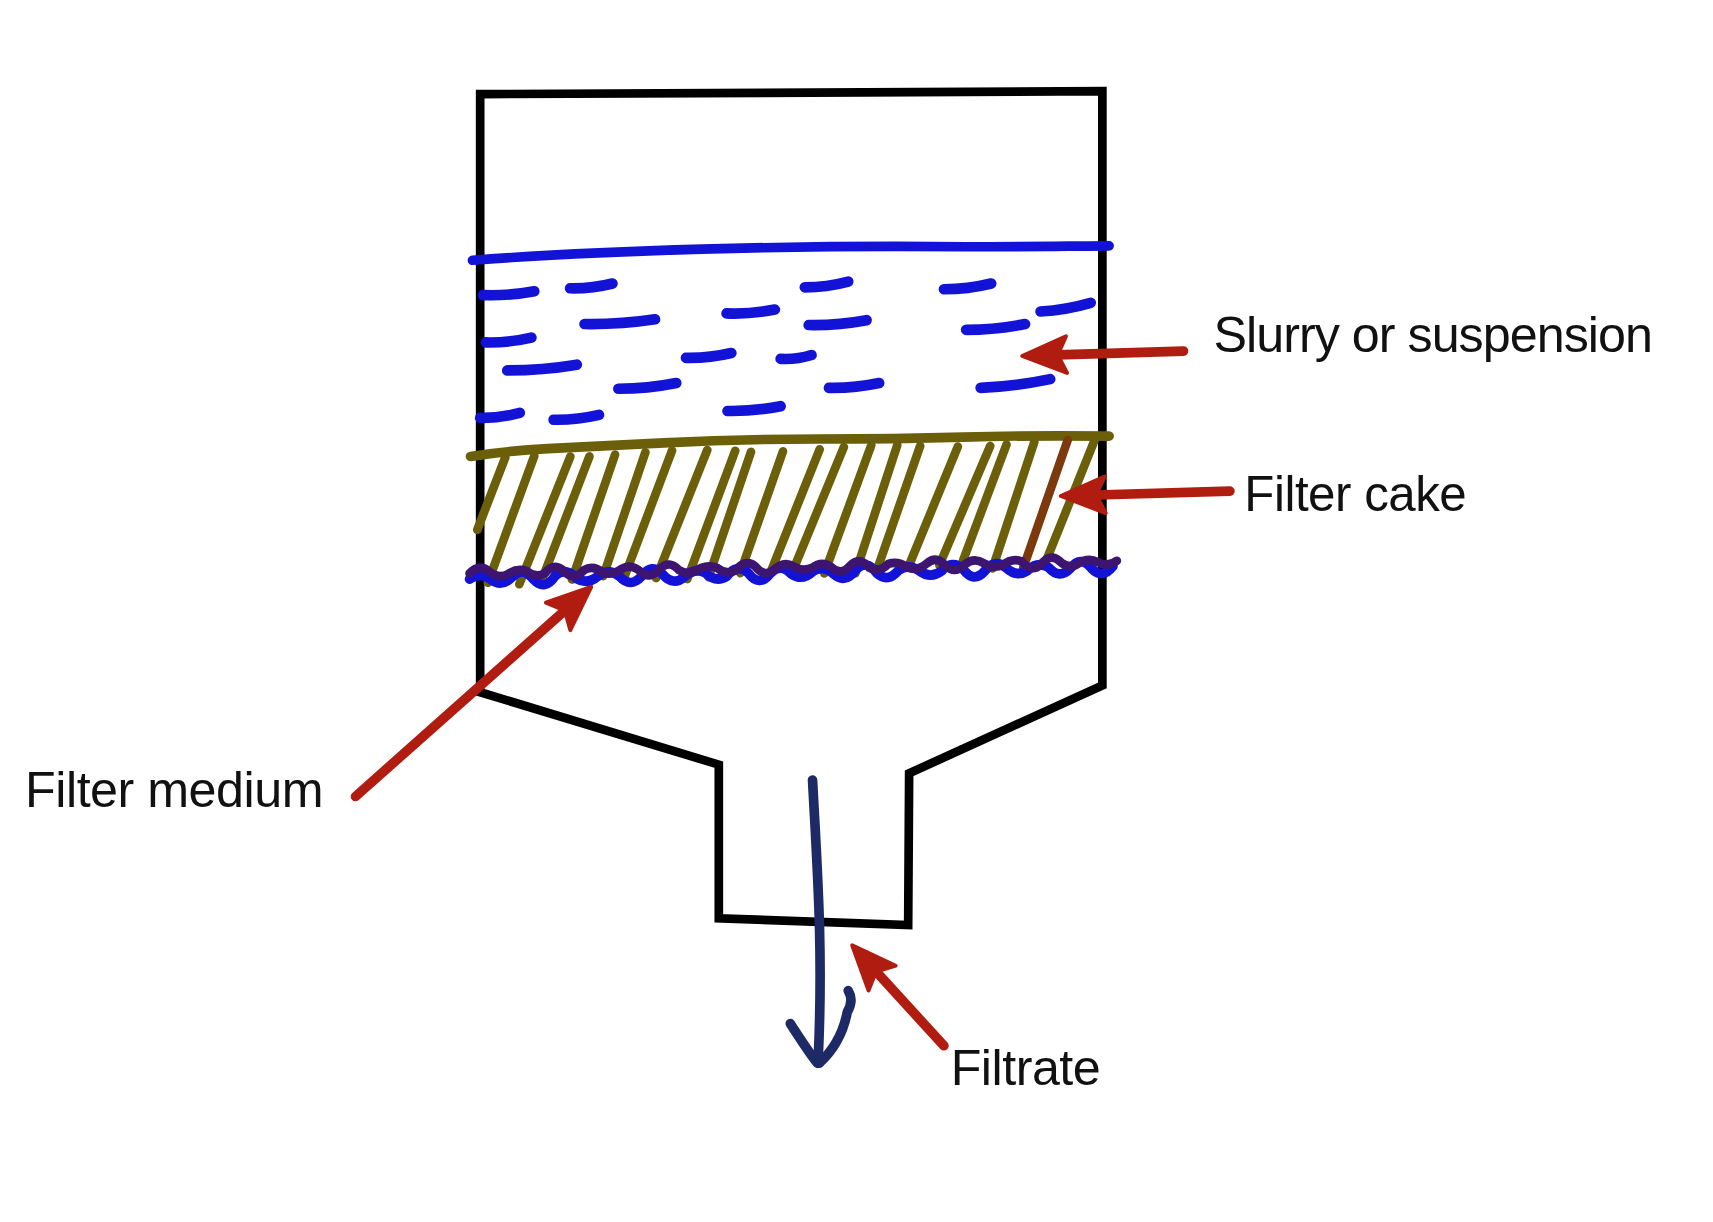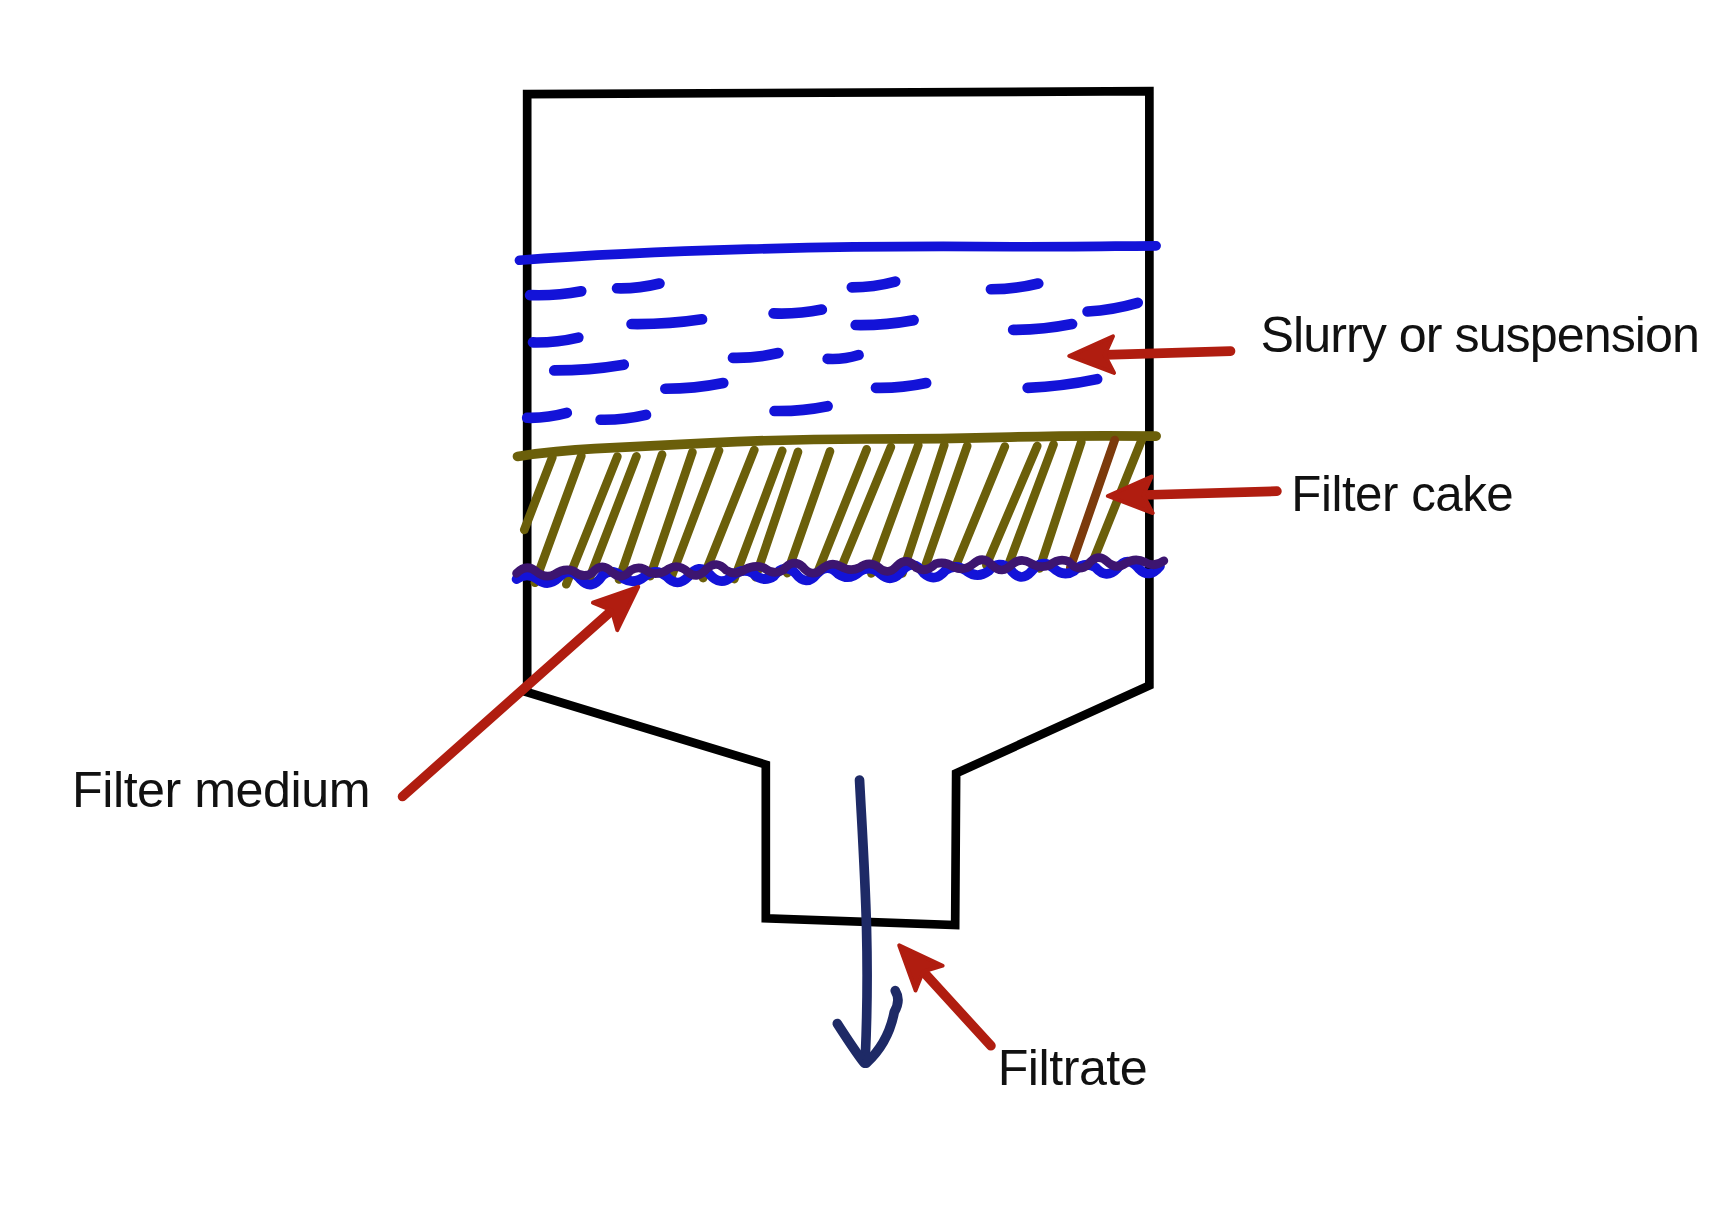--- a/index.html
+++ b/index.html
@@ -2,21 +2,20 @@
 <html><head>
 <meta charset="utf-8">
 <style>
   html,body{margin:0;padding:0;background:#fff;}
   .stage{
     position:relative;
     width:1655px;height:1222px;
     background:var(--bg,#fff);
     overflow:hidden;
     font-family:"Liberation Sans", sans-serif;
-    margin-left:47px;
   }
   svg{display:block;width:100%;height:100%;}
   text{
     font-family:"Liberation Sans", sans-serif;
     fill:var(--text,#111);
     letter-spacing:-0.5px;
   }
 </style>
 </head>
 <body>

